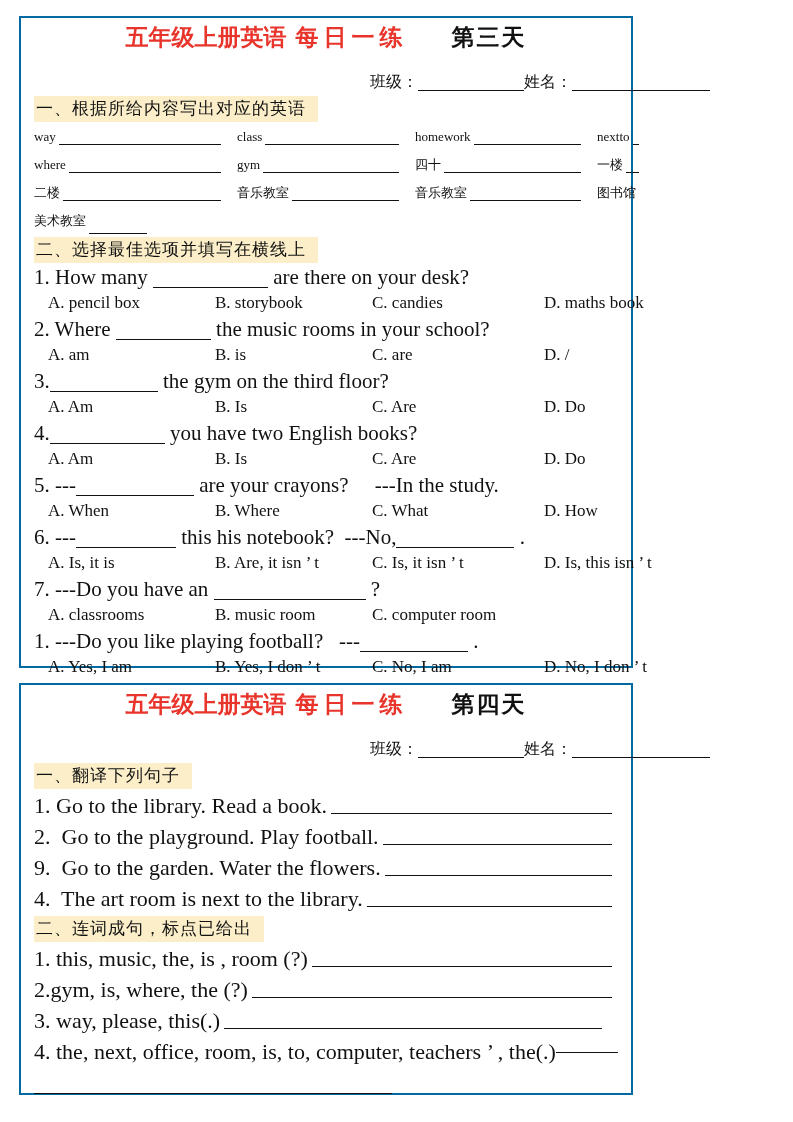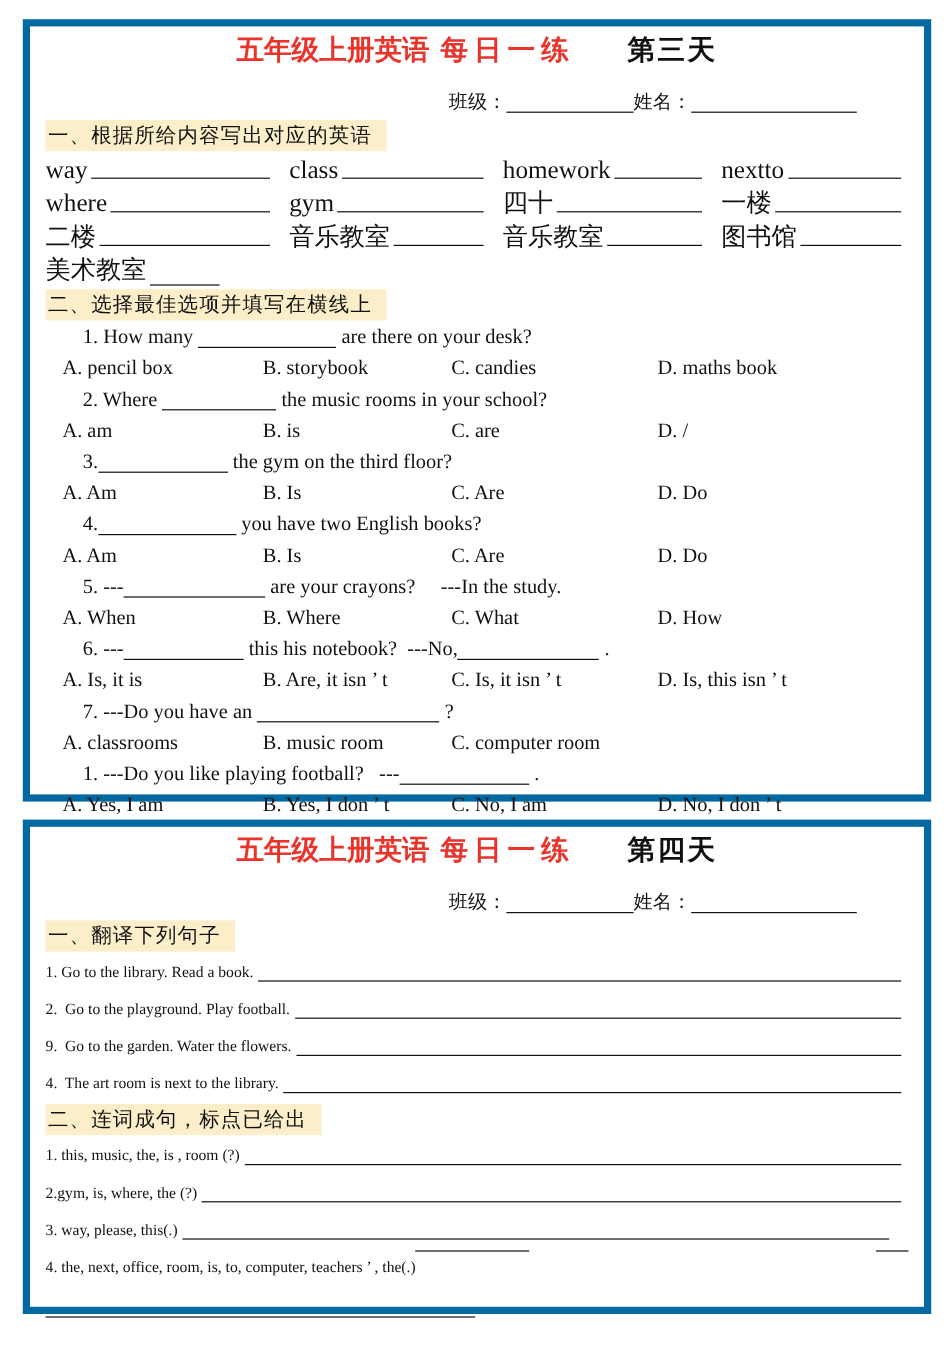--- a/index.html
+++ b/index.html
@@ -2,51 +2,51 @@
 <html><head>
 <meta charset="utf-8">
 <style>
   html,body{margin:0;padding:0;}
   body{
     width:793px;height:1122px;background:#ffffff;
     font-family:"Liberation Serif","DejaVu Serif",serif;color:#111;
     overflow:hidden;
   }
   .sheet{
-    box-sizing:border-box;width:757px;margin-left:19px;
-    border:6px solid #0369a1;background:#fff;
+    box-sizing:border-box;width:614px;margin-left:19px;
+    border:2px solid #0369a1;background:#fff;
     padding:4px 13px 0 13px;
   }
   #sheet1{margin-top:16px;height:652px;}
   #sheet2{margin-top:15px;height:412px;}
 
   .title{text-align:center;font-size:23px;font-weight:bold;line-height:31px;white-space:pre;}
   .red{color:#e8342b;}
   .red2{color:#e8342b;letter-spacing:5px;margin-left:9px;}
   .day{margin-left:44px;letter-spacing:2px;}
 
   .idline{font-size:16px;line-height:25px;padding-left:336px;white-space:pre;margin-top:16px;}
 
   .blank{display:inline-block;border-bottom:1.6px solid #111;height:2px;vertical-align:-4px;}
 
   .sec{display:inline-block;background:#fbeec9;font-weight:normal;font-size:17px;
        line-height:24px;padding:1px 12px 1px 2px;margin:2px 0 1px 0;letter-spacing:1px;}
 
-  .vgrid{display:grid;grid-template-columns:203px 178px 182px auto;font-size:21px;}
+  .vgrid{display:grid;grid-template-columns:203px 178px 182px auto;font-size:13px;}
   .vcell{display:flex;height:28px;}
   .vlabel{white-space:pre;line-height:28px;}
   .vline{flex:1;border-bottom:1.5px solid #111;margin:0 16px 6px 3px;align-self:flex-end;}
   .vline.last{margin-right:6px;}
   .vline.short{flex:0 0 58px;margin-bottom:1px;}
 
-  .qline{font-size:17px;line-height:26px;white-space:pre;margin-left:31px;}
+  .qline{font-size:21px;line-height:26px;white-space:pre;}
   .opts{font-size:17px;line-height:26px;display:grid;
         grid-template-columns:167px 157px 172px auto;padding-left:14px;white-space:pre;}
 
-  .titem,.rline{display:flex;font-size:13px;line-height:31px;}
+  .titem,.rline{display:flex;font-size:22px;line-height:31px;align-items:center;}
   .txt{white-space:pre;}
   .fill{flex:1;border-bottom:1.6px solid #111;margin:0 6px 7px 4px;align-self:flex-end;}
   .contline{line-height:36px;font-size:17px;}
 </style>
 </head>
 <body>
 
 <div class="sheet" id="sheet1">
   <div class="title"><span class="red">五年级上册英语</span><span class="red2">每日一练</span><span class="day">第三天</span></div>
 

